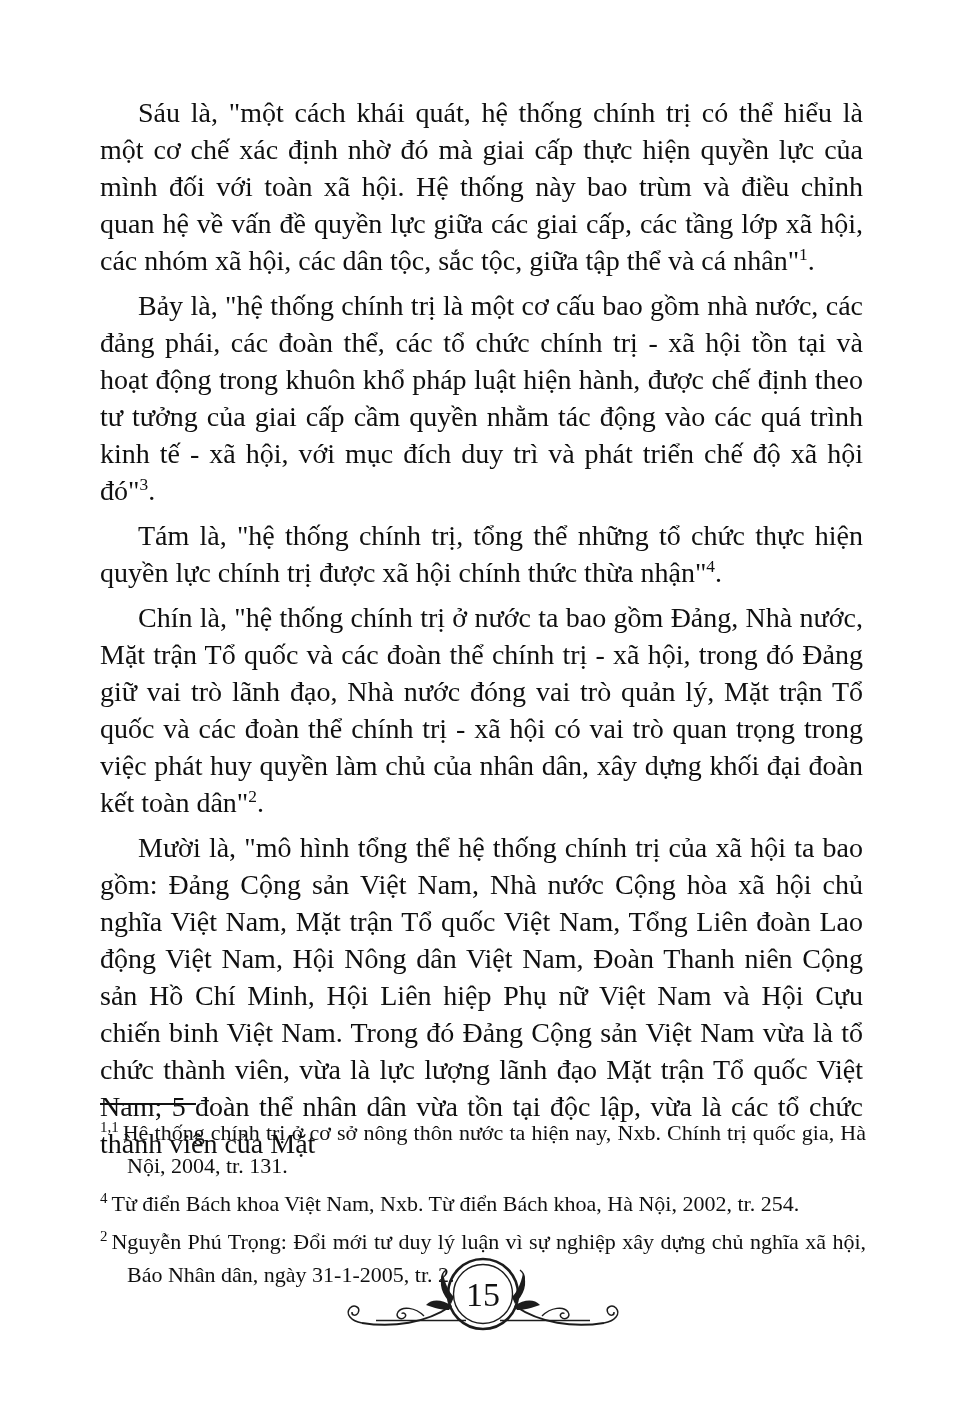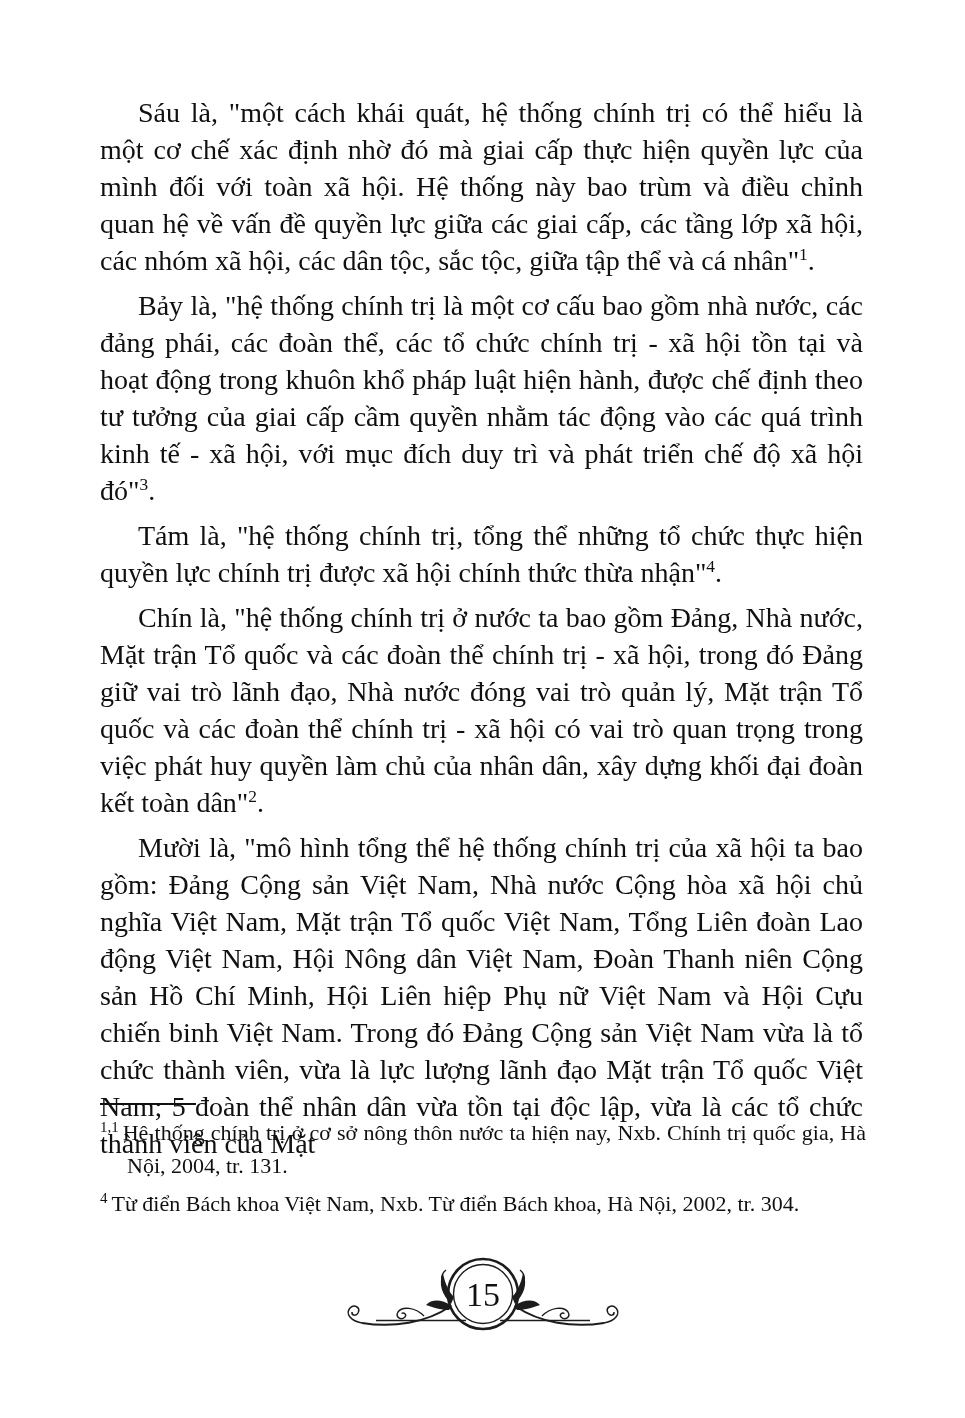--- a/index.html
+++ b/index.html
@@ -102,21 +102,24 @@
 
   </main>
 
   <div class="footnote-sep"></div>
 
   <div class="footnotes">
     <p class="footnote">
       <sup class="fn-marker">1,1</sup><span>Hệ thống chính trị ở cơ sở nông thôn nước ta hiện nay, Nxb. Chính trị quốc gia, Hà Nội, 2004, tr. 131.</span>
     </p>
     <p class="footnote">
-      <sup class="fn-marker">4</sup><span>Từ điển Bách khoa Việt Nam, Nxb. Từ điển Bách khoa, Hà Nội, 2002, tr. 304.</span>
+      <sup class="fn-marker">4</sup><span>Từ điển Bách khoa Việt Nam, Nxb. Từ điển Bách khoa, Hà Nội, 2002, tr. 254.</span>
+    </p>
+    <p class="footnote">
+      <sup class="fn-marker">2</sup><span>Nguyễn Phú Trọng: Đổi mới tư duy lý luận vì sự nghiệp xây dựng chủ nghĩa xã hội, Báo Nhân dân, ngày 31-1-2005, tr. 2.</span>
     </p>
   </div>
 
   <div class="ornament-wrap">
     <svg width="290" height="112" viewBox="0 0 290 112">
       <g stroke="#1c1c1c" fill="none">
         <g id="leftFlourish">
 
           <path d="M113 62 C 88 79, 55 84, 24 79" stroke-width="2"></path>
 

